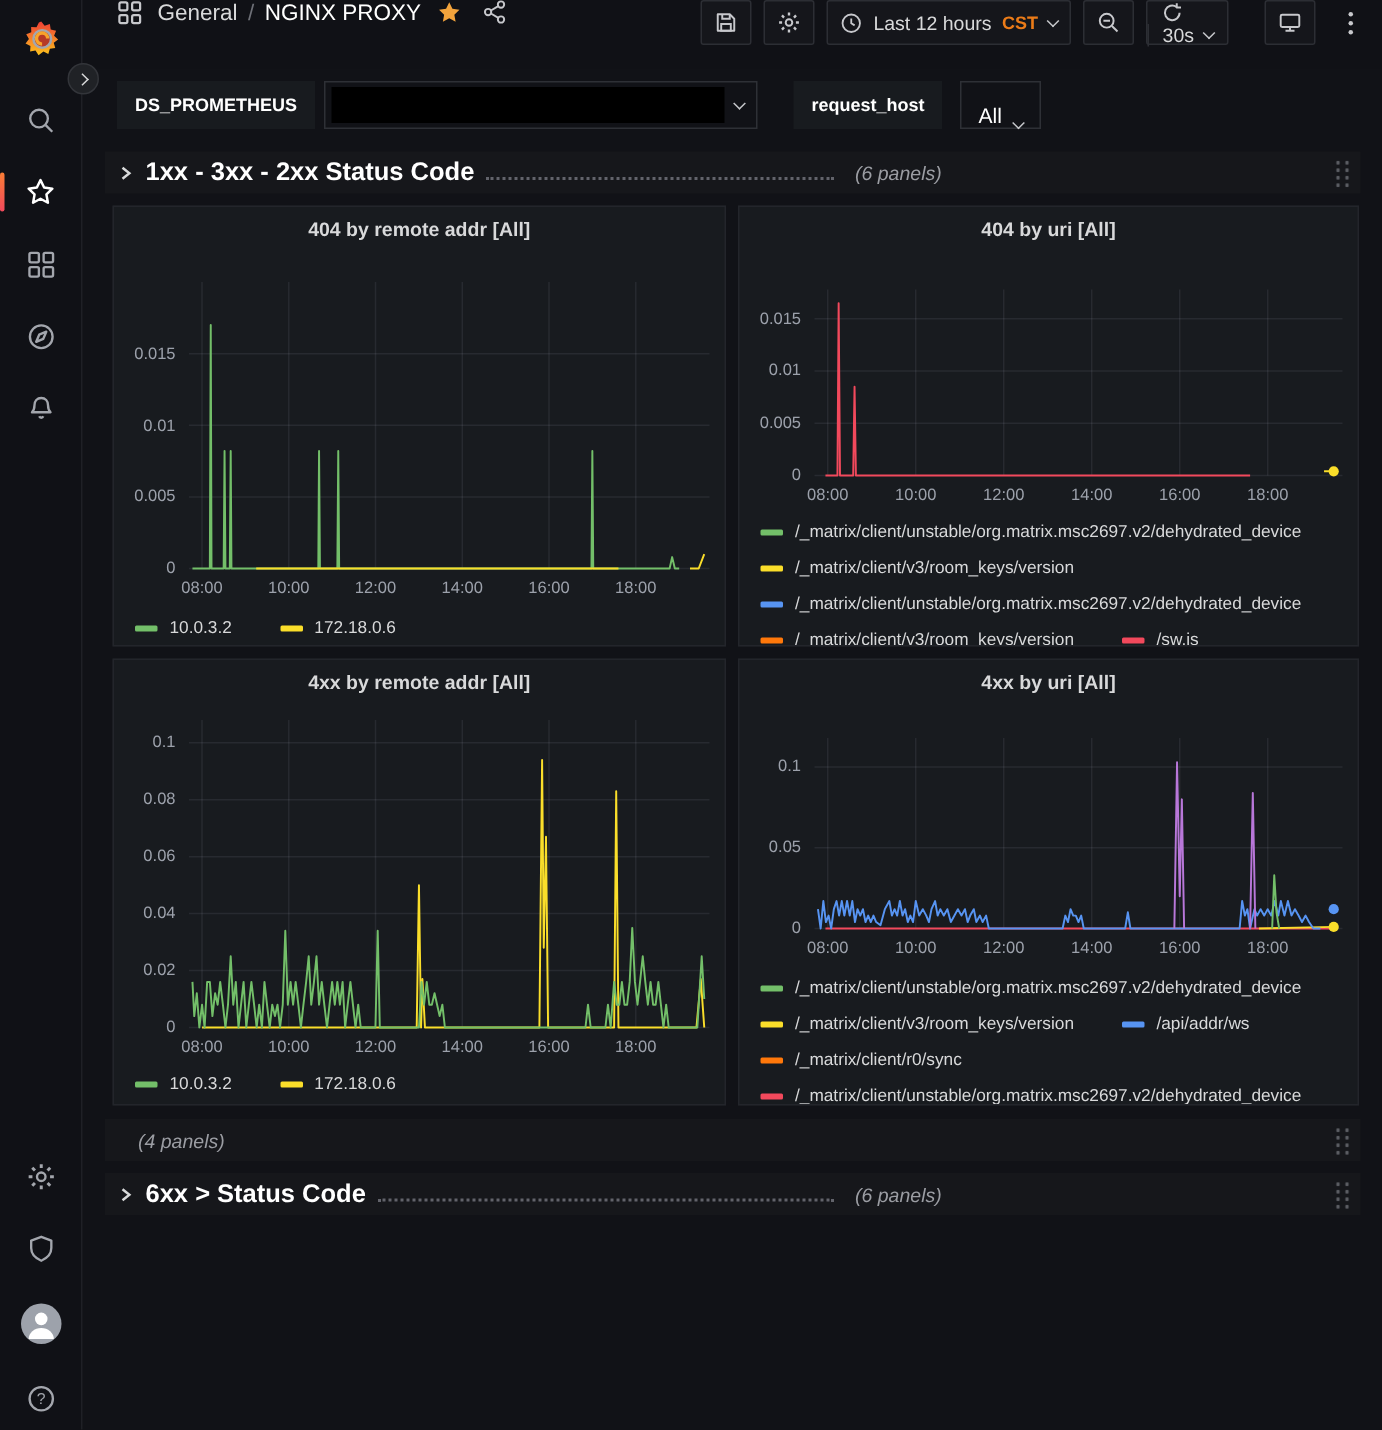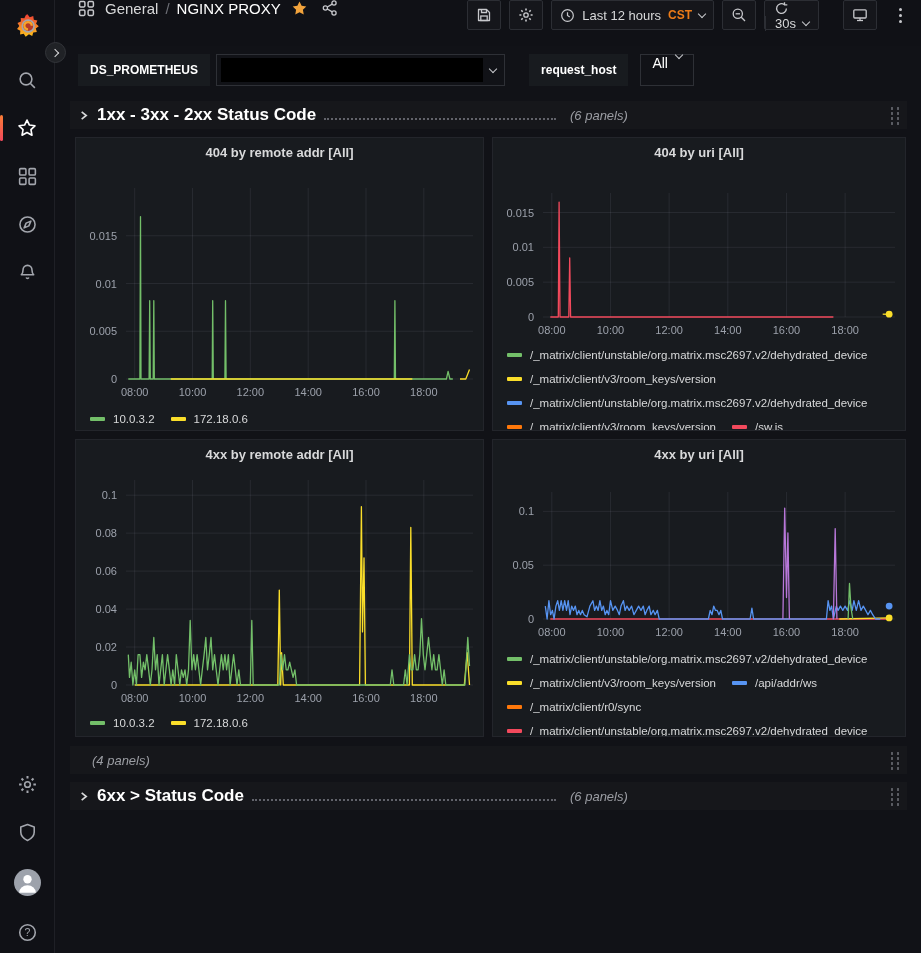--- a/index.html
+++ b/index.html
@@ -53,21 +53,21 @@
   .tv-gap { margin-left:16px; }
 
   
   .subnav { display:flex; align-items:center; padding:8px 0 8px 23px; gap:6px; }
   .chip { height:32px; padding:0 12px; background:#181b1f; display:flex; align-items:center;
     color:#ffffff; font-size:12px; font-weight:bold; cursor:default; }
   .vdrop { height:32px; width:289px; background:#111217; border:1px solid #2e3036; display:flex;
     align-items:center; padding:0 8px 0 4px; margin-right:18px; cursor:pointer; }
   .redact { width:262px; height:24px; background:#000; }
   .vdrop .chev-d { margin-left:auto; }
-  .alldrop { height:32px; padding:0 11px; border:1px solid #2e3036; display:flex; align-items:flex-start;
+  .alldrop { height:32px; padding:0 11px; border:1px solid #2e3036; display:flex; align-items:flex-end;
     gap:8px; color:#fff; font-size:14px; cursor:pointer; margin-left:6px; }
 
   
   .content { padding:7px 14px 0 15px; }
   .rowhead { height:28px; display:flex; align-items:center; padding:0 6px 0 8px; margin-bottom:8px;
     cursor:pointer; }
   .rowhead.strip { background:#16171b; }
   .rh-left { display:flex; align-items:baseline; width:478px; }
   .rh-chev { margin-right:8px; display:flex; align-self:center; }
   .rh-title { font-size:17px; font-weight:bold; color:#ffffff; white-space:nowrap; }
@@ -84,21 +84,21 @@
   .p1,.p2 { height:294px; } .p3,.p4 { height:298px; }
   .ptitle { height:28px; display:flex; align-items:center; justify-content:center; font-size:13px;
     font-weight:bold; color:#d8d9da; cursor:pointer; }
   .chart { position:relative; width:100%; }
   .p1 .chart { height:238px; } .p2 .chart { height:174px; }
   .p3 .chart { height:240px; } .p4 .chart { height:176px; }
   .ylab,.xlab { position:absolute; font-size:11px; color:#9ca1ab; }
   .ylab { text-align:right; }
   .xlab { width:50px; text-align:center; }
   .legend { flex:1; overflow:hidden; display:flex; flex-wrap:wrap; align-content:flex-start;
-    gap:7px 16px; padding:6px 6px 0 14px; }
+    gap:7px 32px; padding:6px 6px 0 14px; }
   .litem { display:flex; align-items:center; gap:8px; height:17px; white-space:nowrap;
     font-size:11.5px; color:#d8d9da; cursor:pointer; }
   .lswatch { width:15px; height:4px; border-radius:1px; flex:0 0 auto; }
   .grid-line { stroke:rgba(204,204,220,0.09); stroke-width:1; }
 </style>
 </head>
 <body>
 
 <aside class="sidebar">
   <div class="side-item logo-item">

